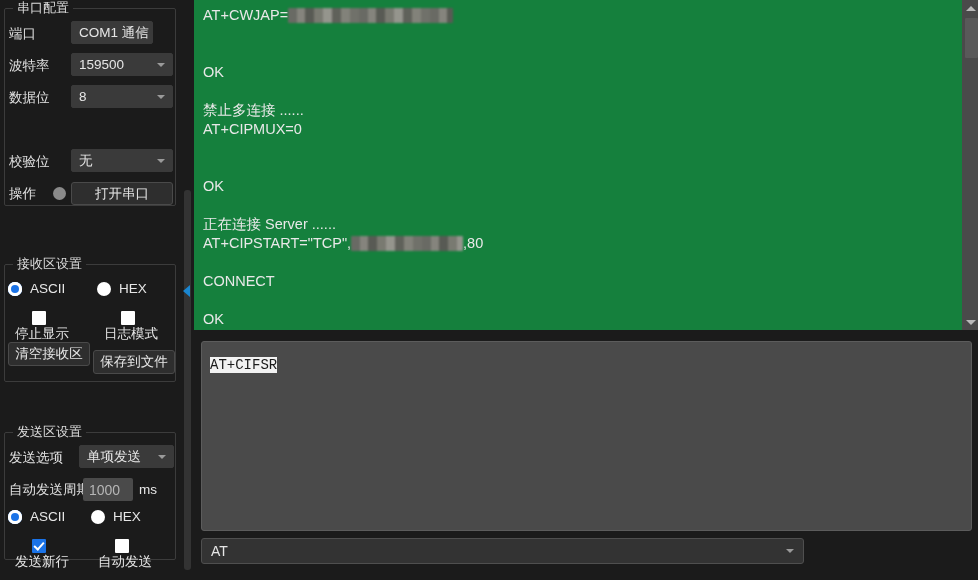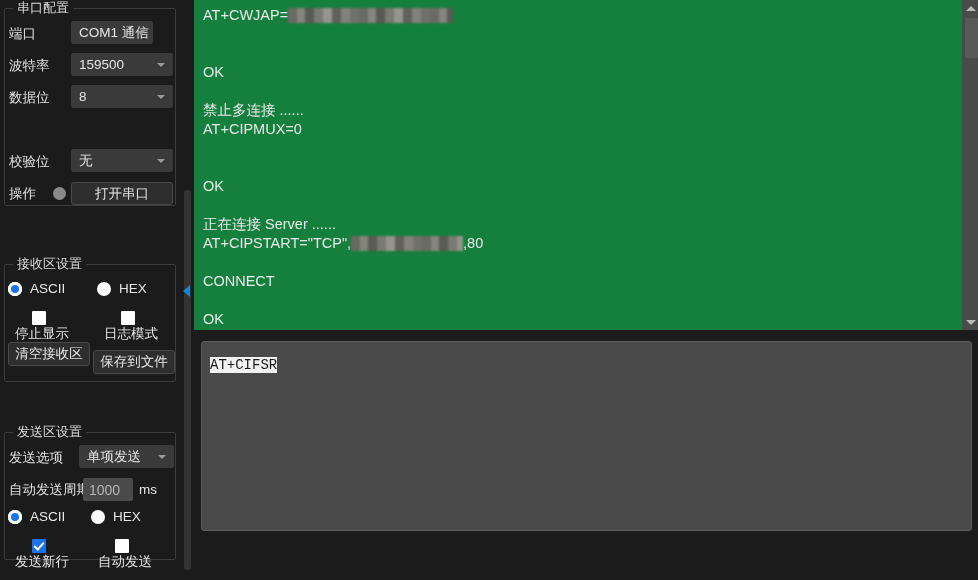--- a/index.html
+++ b/index.html
@@ -490,14 +490,21 @@
         <div class="sb-arrow down">
             <span class="tri"></span>
           </div>
       </div>
     </div>
 
     <div id="sendarea">
       <div id="send-text"><span class="sel">AT+CIFSR</span></div>
     </div>
 
+    <div id="bottombar">
+      <div id="cmd-combo">
+        <span>AT</span>
+        <span class="caret"></span>
+      </div>
+
+    </div>
   </div>
 </div>
 
 </body></html>

